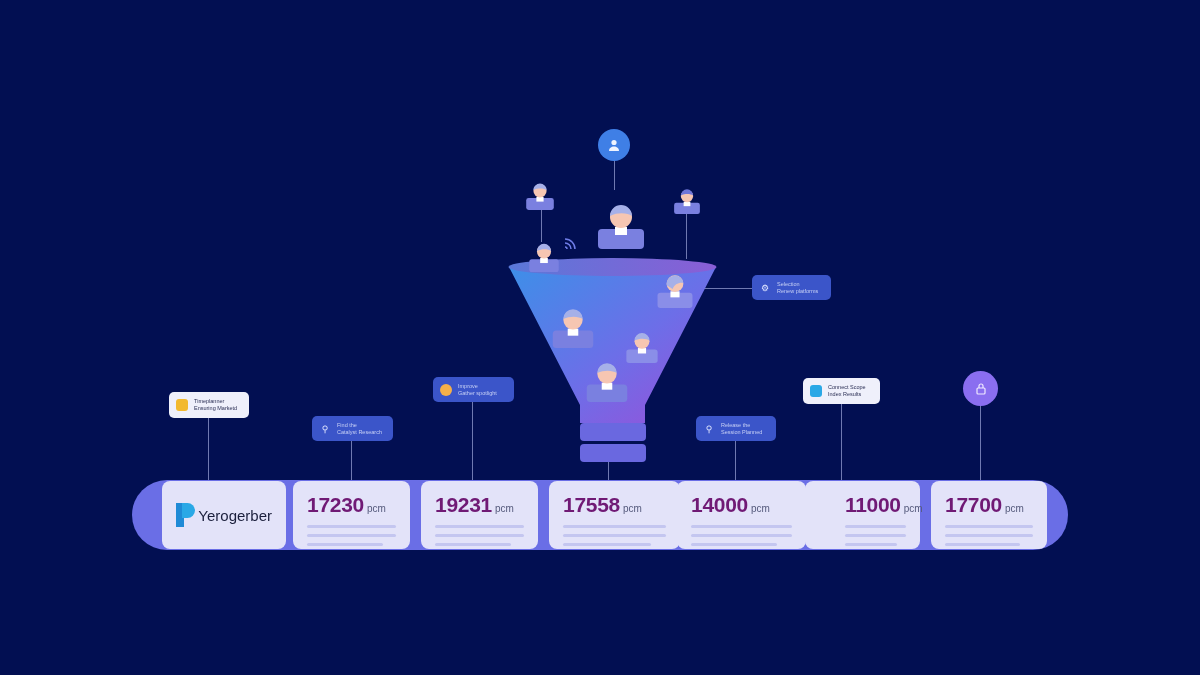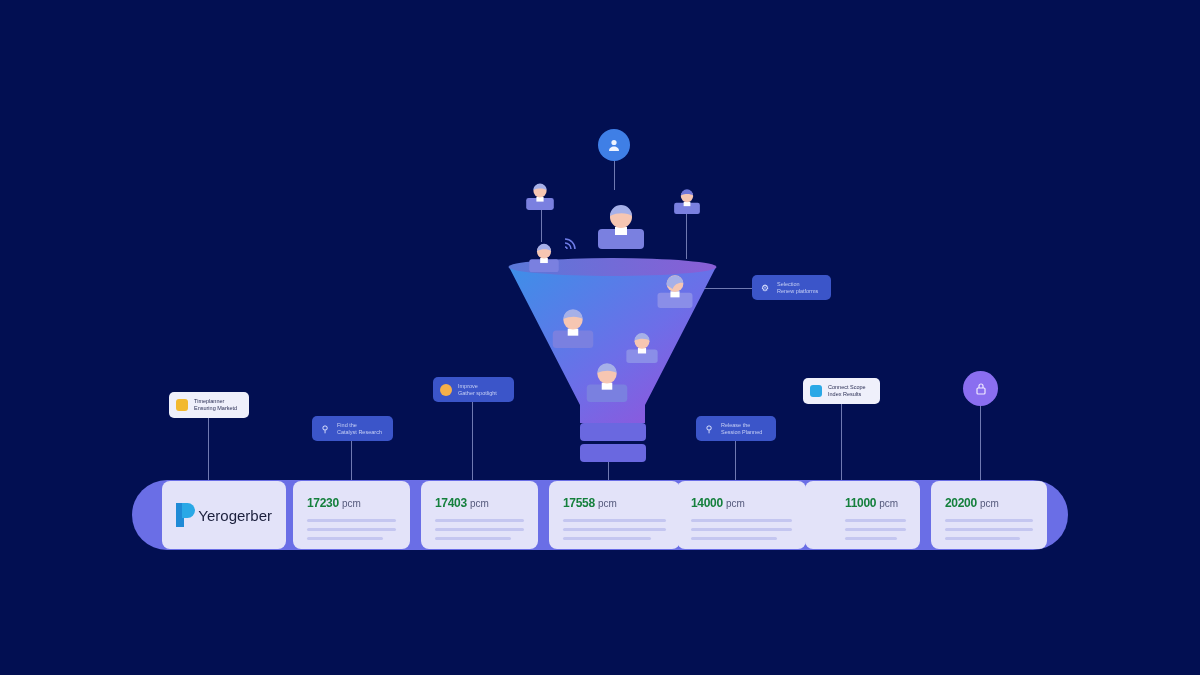--- a/index.html
+++ b/index.html
@@ -3,21 +3,21 @@
 <meta charset="utf-8">
 <style>
   html,body{margin:0;padding:0;}
   body{width:1200px;height:675px;background:#020f52;position:relative;overflow:hidden;font-family:"Liberation Sans",sans-serif;}
   .abs{position:absolute;}
   .vline{position:absolute;width:1px;background:#8b93c9;opacity:.8;}
   .hline{position:absolute;height:1px;background:#8b93c9;opacity:.8;}
   
   .track{position:absolute;left:132px;top:480px;width:936px;height:70px;border-radius:35px;background:#6a6ee6;}
   .card{position:absolute;top:481px;height:68px;background:#e3e3f9;border-radius:8px;box-sizing:border-box;padding:12px 14px;}
-  .card .num{font-size:12px;font-weight:bold;color:#15803d;letter-spacing:-.3px;}
+  .card .num{font-size:21px;font-weight:bold;color:#701a75;letter-spacing:-.3px;}
   .card .unit{font-size:10px;color:#555a7c;margin-left:3px;font-weight:normal;}
   .card .bar{height:3px;background:#c4c6f0;border-radius:2px;margin-top:6px;}
   .brand{display:flex;align-items:center;padding:0 14px;}
   .brand .logo{width:22px;height:24px;position:relative;margin-right:4px;}
   .brand .logo .p1{position:absolute;left:0;top:0;width:8px;height:24px;background:#1f8ad6;}
   .brand .logo .p2{position:absolute;left:6px;top:0;width:13px;height:15px;border-radius:0 8px 8px 0;background:#2aa8e6;}
   .brand .name{font-size:15px;color:#1b1f3c;}
   
   .tag{position:absolute;border-radius:5px;display:flex;align-items:center;box-sizing:border-box;padding:0 7px;}
   .tag.light{background:#eff0fb;}
@@ -55,21 +55,21 @@
   <span class="name">Yerogerber</span>
 </div>
 
 <div class="card" style="left:293px;width:117px;">
   <div><span class="num">17230</span><span class="unit">pcm</span></div>
   <div class="bar" style="margin-top:8px;"></div>
     <div class="bar"></div>
     <div class="bar" style="width:85%;"></div>
 </div>
 <div class="card" style="left:421px;width:117px;">
-  <div><span class="num">17403</span><span class="unit">pcm</span></div>
+  <div><span class="num">19231</span><span class="unit">pcm</span></div>
   <div class="bar" style="margin-top:8px;"></div>
     <div class="bar"></div>
     <div class="bar" style="width:85%;"></div>
 </div>
 <div class="card" style="left:549px;width:131px;">
   <div><span class="num">17558</span><span class="unit">pcm</span></div>
   <div class="bar" style="margin-top:8px;"></div>
     <div class="bar"></div>
     <div class="bar" style="width:85%;"></div>
 </div>
@@ -79,21 +79,21 @@
     <div class="bar"></div>
     <div class="bar" style="width:85%;"></div>
 </div>
 <div class="card" style="left:805px;width:115px;padding-left:40px;">
   <div><span class="num">11000</span><span class="unit">pcm</span></div>
   <div class="bar" style="margin-top:8px;"></div>
     <div class="bar"></div>
     <div class="bar" style="width:85%;"></div>
 </div>
 <div class="card" style="left:931px;width:116px;">
-  <div><span class="num">20200</span><span class="unit">pcm</span></div>
+  <div><span class="num">17700</span><span class="unit">pcm</span></div>
   <div class="bar" style="margin-top:8px;"></div>
     <div class="bar"></div>
     <div class="bar" style="width:85%;"></div>
 </div>
 
 <div class="tag light" style="left:169px;top:392px;width:80px;height:26px;">
   <span class="ic" style="background:#f2b92f;"></span>
   <span class="txt"><span>Timeplanner</span><br><span>Ensuring Marketd</span></span>
 </div>
 <div class="tag blue" style="left:312px;top:416px;width:81px;height:25px;">

